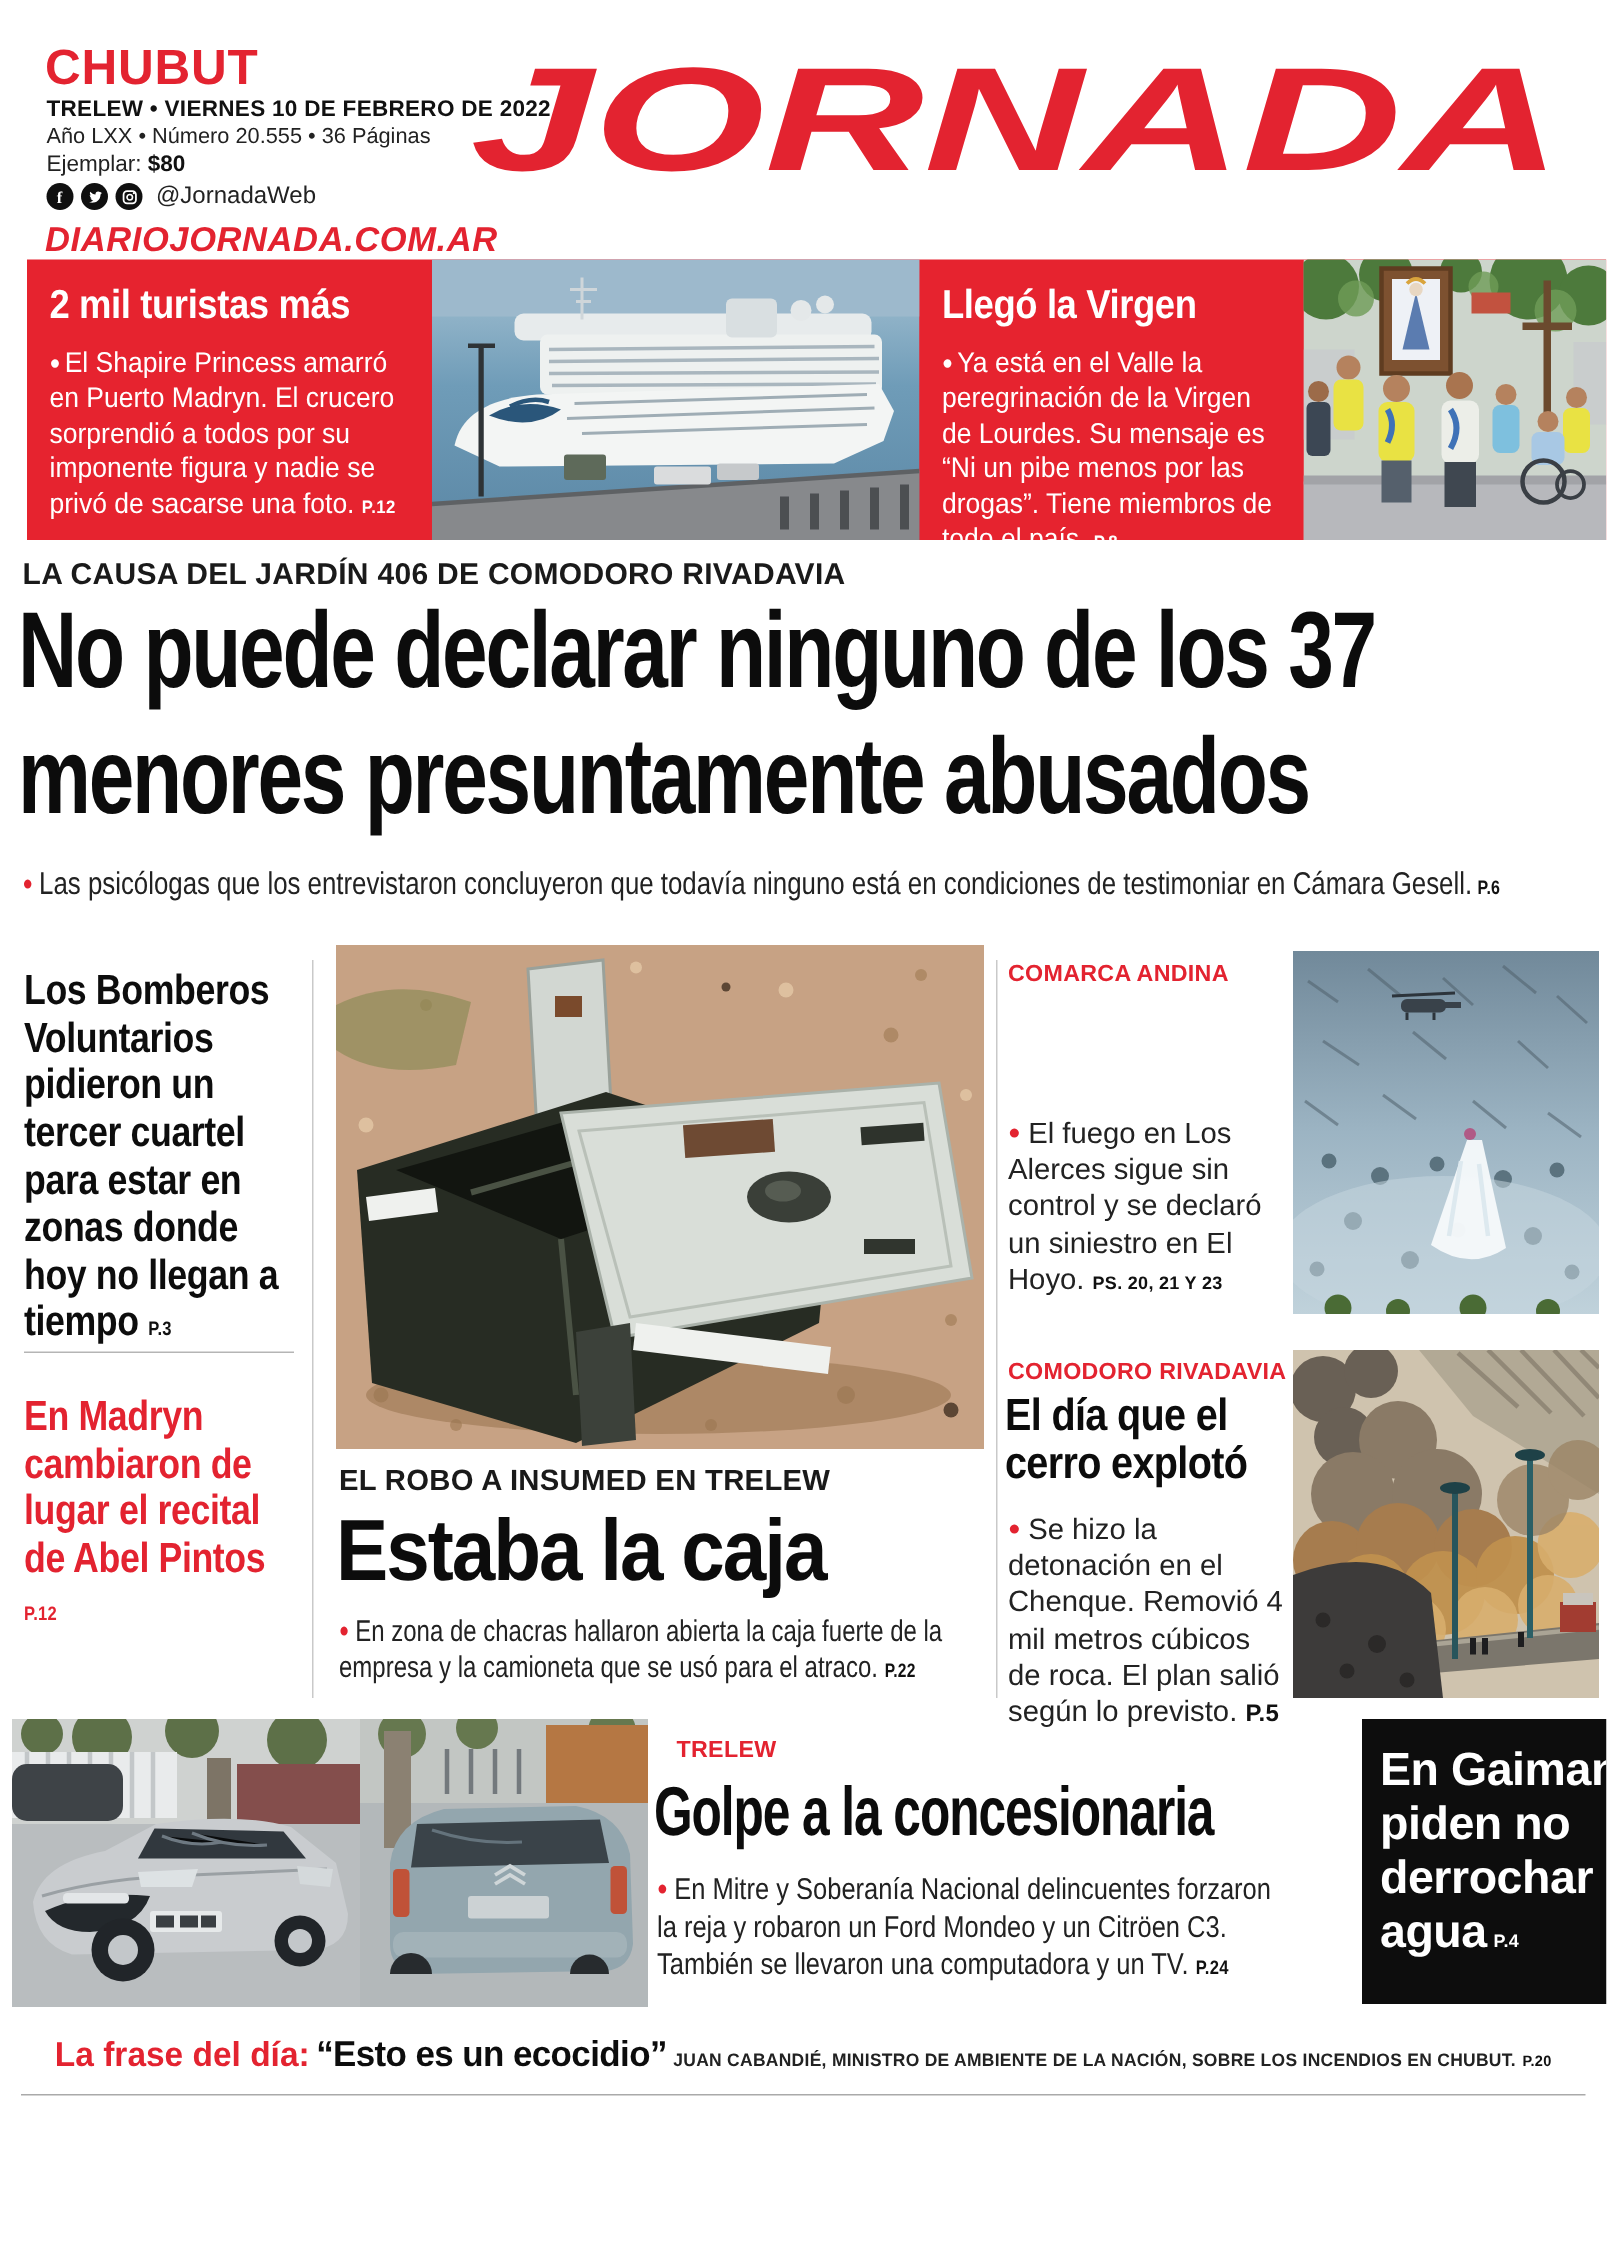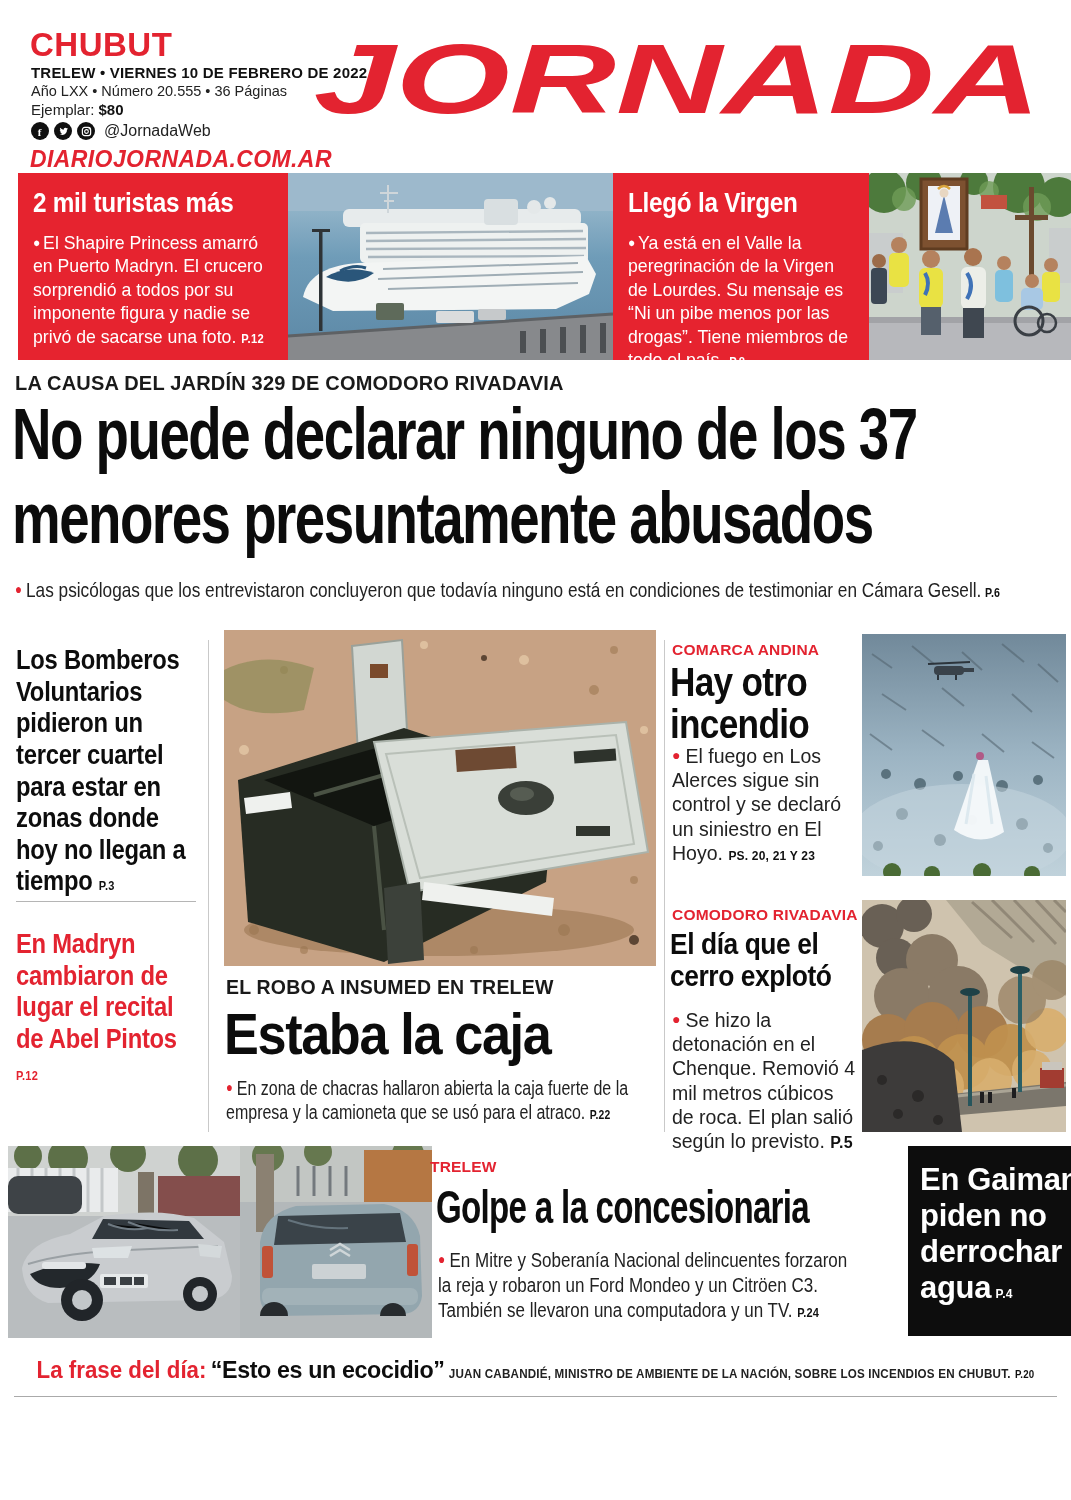--- a/index.html
+++ b/index.html
@@ -207,21 +207,21 @@
           <rect x="173" y="99" width="18" height="30" rx="5" fill="#e9e243"></rect>
 
         <circle cx="163" cy="108" r="7" fill="#b5825e"></circle>
           <rect x="152" y="115" width="22" height="22" rx="5" fill="#a8c8e4"></rect>
         <circle cx="160" cy="148" r="14" fill="none" stroke="#3a3f45" stroke-width="3"></circle>
         <circle cx="178" cy="150" r="9" fill="none" stroke="#3a3f45" stroke-width="2.5"></circle>
       </g>
     </svg>
   </div>
 
-  <div class="abs kicker" style="left:15px;top:372px">LA CAUSA DEL JARDÍN 329 DE COMODORO RIVADAVIA</div>
+  <div class="abs kicker" style="left:15px;top:372px">LA CAUSA DEL JARDÍN 406 DE COMODORO RIVADAVIA</div>
   <div class="abs" style="left:12px;top:398px">
     <span class="hline cx" style="transform:scaleX(.76)">No puede declarar ninguno de los 37</span><br>
     <span class="hline cx" style="transform:scaleX(.76);margin-top:12px">menores presuntamente abusados</span>
   </div>
   <div class="abs" style="left:15px;top:578px">
     <span class="cx" style="transform:scaleX(.82)">
       <span class="dot">●</span><span class="deck">Las psicólogas que los entrevistaron concluyeron que todavía ninguno está en condiciones de testimoniar en Cámara Gesell.</span>
       <span class="pref">P.6</span>
     </span>
   </div>
@@ -303,24 +303,20 @@
     <span class="cx" style="font-size:58px;font-weight:800;letter-spacing:-1.5px;color:#0c0c0c;transform:scaleX(.9)">Estaba la caja</span>
   </div>
   <div class="abs" style="left:226px;top:1076px">
     <span class="cxb" style="width:540px;transform:scaleX(.8);font-size:20px;line-height:1.22;color:#222;font-weight:500">
       <span class="dot">●</span><span>En zona de chacras hallaron abierta la caja fuerte de la empresa y la camioneta que se usó para el atraco.</span>
       <span class="pref">P.22</span>
     </span>
   </div>
 
   <div class="abs skick" style="left:672px;top:641px">COMARCA ANDINA</div>
-  <div class="abs" style="left:670px;top:662px">
-    <span class="h2a cx" style="transform:scaleX(.88)">Hay otro</span><br>
-    <span class="h2a cx" style="transform:scaleX(.88)">incendio</span>
-  </div>
   <div class="abs" style="left:672px;top:744px;width:186px">
     <span class="sdeck">
       <span class="dot">●</span><span>El fuego en Los Alerces sigue sin control y se declaró un siniestro en El Hoyo.</span>
       <span class="pref" style="font-size:12px">PS. 20, 21 Y 23</span>
     </span>
   </div>
 
   <svg class="abs" style="left:862px;top:634px" width="204" height="242" viewBox="0 0 204 242" preserveAspectRatio="none">
     <defs>
         <linearGradient id="fog" x1="0" y1="0" x2="0" y2="1">
@@ -524,21 +520,21 @@
     <path d="M280,74 q30,10 60,8" stroke="#6f8089" stroke-width="2" fill="none" opacity=".8"></path>
     <rect x="254" y="100" width="11" height="32" rx="3" fill="#c05238"></rect>
     <rect x="399" y="98" width="11" height="32" rx="3" fill="#c05238"></rect>
     <rect x="304" y="118" width="54" height="15" rx="2" fill="#ccd2d4"></rect>
     <path d="M322,104 l10,-6 l10,6 M322,110 l10,-6 l10,6" stroke="#cfd6d8" stroke-width="2.5" fill="none"></path>
     <rect x="254" y="142" width="156" height="17" rx="7" fill="#a2b2b8"></rect>
     <path d="M252,170 a14,14 0 0 1 28,0 Z" fill="#272b2e"></path>
     <path d="M372,170 a13,13 0 0 1 26,0 Z" fill="#272b2e"></path>
   </svg>
 
-  <div class="abs skick" style="left:430px;top:1158px">TRELEW</div>
+  <div class="abs skick" style="left:451px;top:1158px">TRELEW</div>
   <div class="abs" style="left:436px;top:1180px">
     <span class="cx" style="font-size:46px;font-weight:800;letter-spacing:-1px;color:#0c0c0c;transform:scaleX(.72)">Golpe a la concesionaria</span>
   </div>
   <div class="abs" style="left:438px;top:1248px">
     <span class="cxb" style="width:488px;transform:scaleX(.85);font-size:20px;line-height:1.24;color:#222;font-weight:500">
       <span class="dot">●</span><span>En Mitre y Soberanía Nacional delincuentes forzaron la reja y robaron un Ford Mondeo y un Citröen C3. También se llevaron una computadora y un TV.</span>
       <span class="pref">P.24</span>
     </span>
   </div>
 

